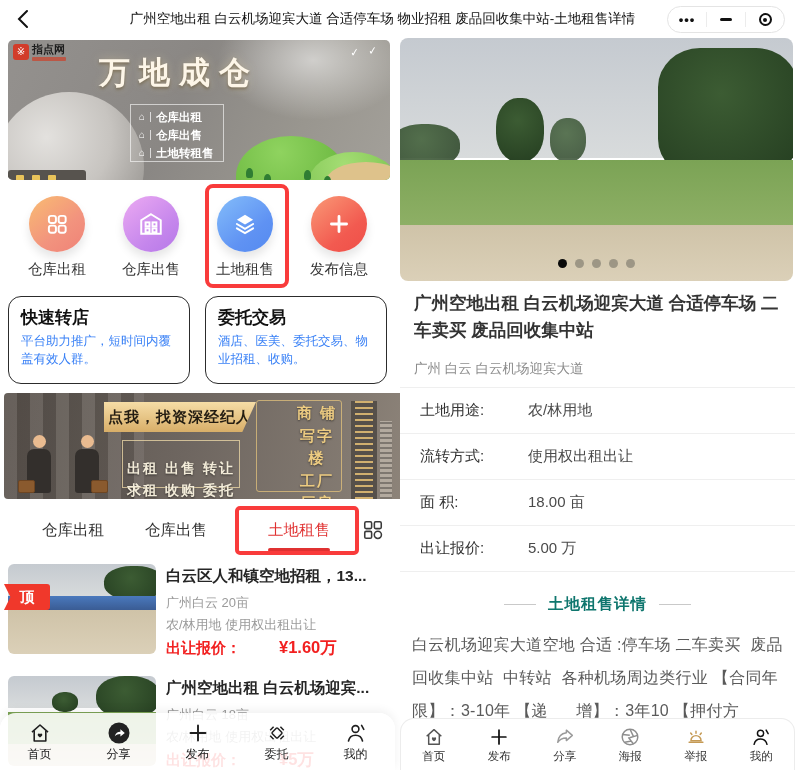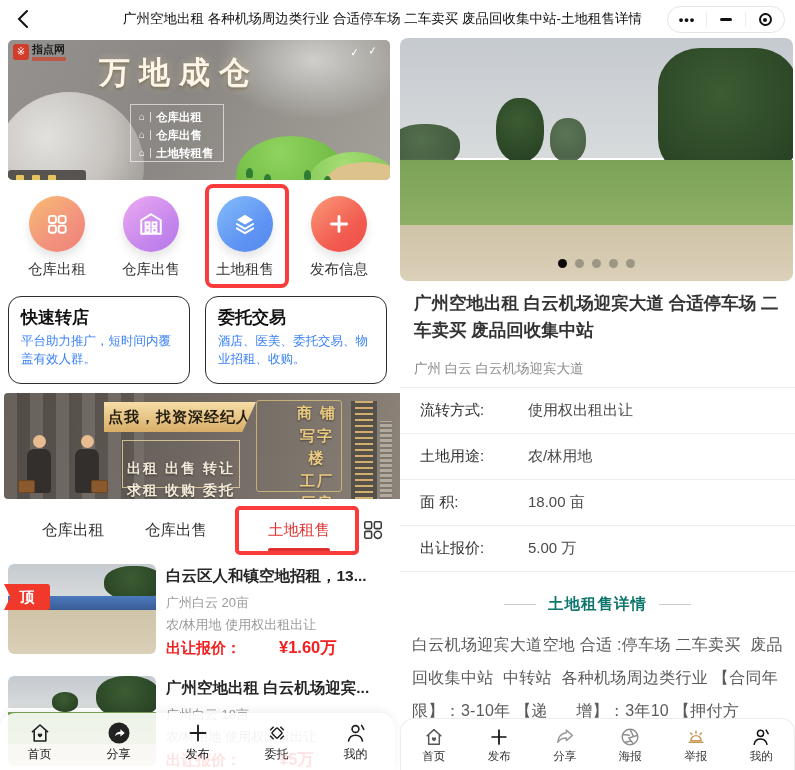--- a/index.html
+++ b/index.html
@@ -168,21 +168,21 @@
 </style>
 </head>
 <body>
 
 <div class="titlebar">
   <span class="tb-back">
     <svg viewBox="0 0 24 24" fill="none" stroke="currentColor" stroke-width="2" stroke-linecap="round">
         <path d="M15 4 7 12l8 8"></path>
       </svg>
   </span>
-  <div class="tb-title">广州空地出租 各种机场周边类行业 合适停车场 二车卖买 废品回收集中站-土地租售详情</div>
+  <div class="tb-title">广州空地出租 白云机场迎宾大道 合适停车场 物业招租 废品回收集中站-土地租售详情</div>
   <div class="capsule">
     <div class="cap-seg">
         <span class="cap-dots">•••</span>
       </div>
     <div class="cap-div"></div>
     <div class="cap-seg">
         <span class="cap-min"></span>
       </div>
     <div class="cap-div"></div>
     <div class="cap-seg">
@@ -435,26 +435,26 @@
     <span class="dot"></span>
     <span class="dot"></span>
     <span class="dot"></span>
   </div>
 
   <div class="abs r-title">广州空地出租 白云机场迎宾大道 合适停车场 二车卖买 废品回收集中站</div>
   <div class="abs r-loc">广州 白云 白云机场迎宾大道</div>
 
   <div class="abs r-rows">
     <div class="r-row">
+      <span class="lbl">土地用途:</span>
+        <span class="val">农/林用地</span>
+    </div>
+    <div class="r-row">
       <span class="lbl">流转方式:</span>
         <span class="val">使用权出租出让</span>
-    </div>
-    <div class="r-row">
-      <span class="lbl">土地用途:</span>
-        <span class="val">农/林用地</span>
     </div>
     <div class="r-row">
       <span class="lbl">面 积:</span>
         <span class="val">18.00 亩</span>
     </div>
     <div class="r-row">
       <span class="lbl">出让报价:</span>
         <span class="val">5.00 万</span>
     </div>
   </div>

